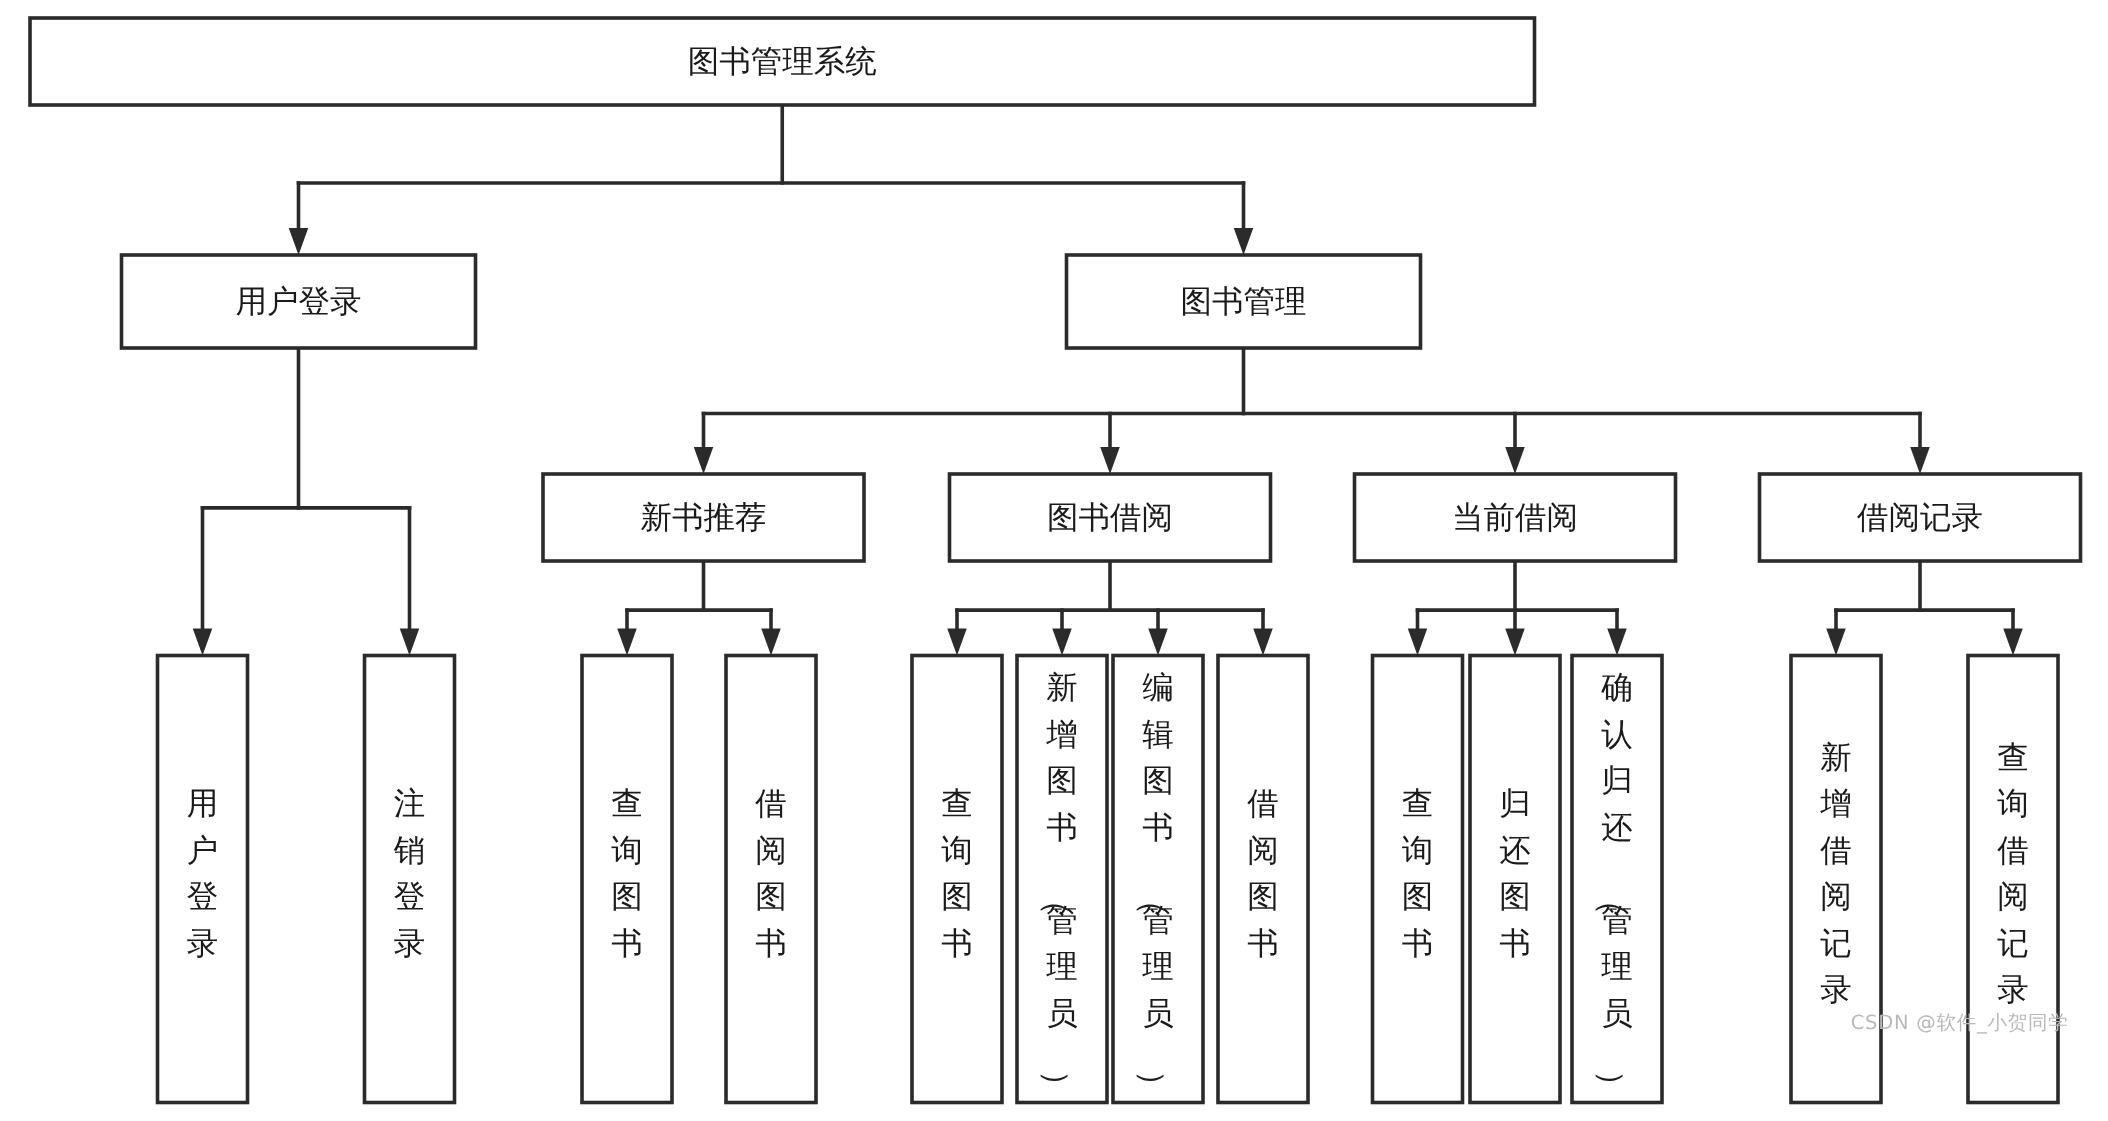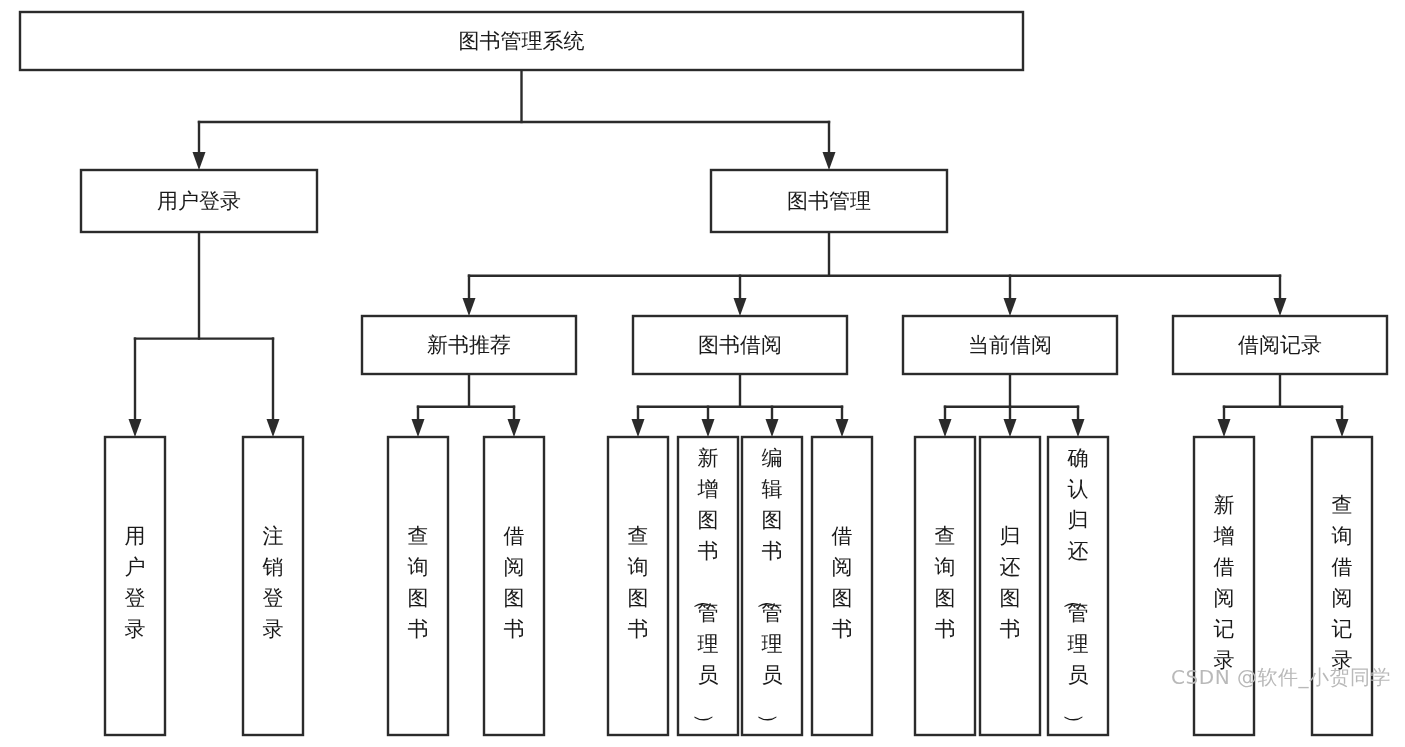--- a/index.html
+++ b/index.html
@@ -50,24 +50,24 @@
     dominant-baseline: middle;
   }
   .node-label-v {
     font-family: "DejaVu Sans", "Liberation Sans", sans-serif;
     font-size: 21px;
     fill: #1a1a1a;
     text-anchor: middle;
   }
   .watermark-text {
     position: absolute;
-    right: 14px;
+    right: 26px;
     bottom: 6px;
     font-family: "DejaVu Sans", "Liberation Sans", sans-serif;
-    font-size: 20px;
+    font-size: 13px;
     color: #b9b9b9;
     white-space: nowrap;
     letter-spacing: 0.5px;
     pointer-events: none;
   }
 </style>
 </head>
 <body>
 
 <div id="diagram-root">

